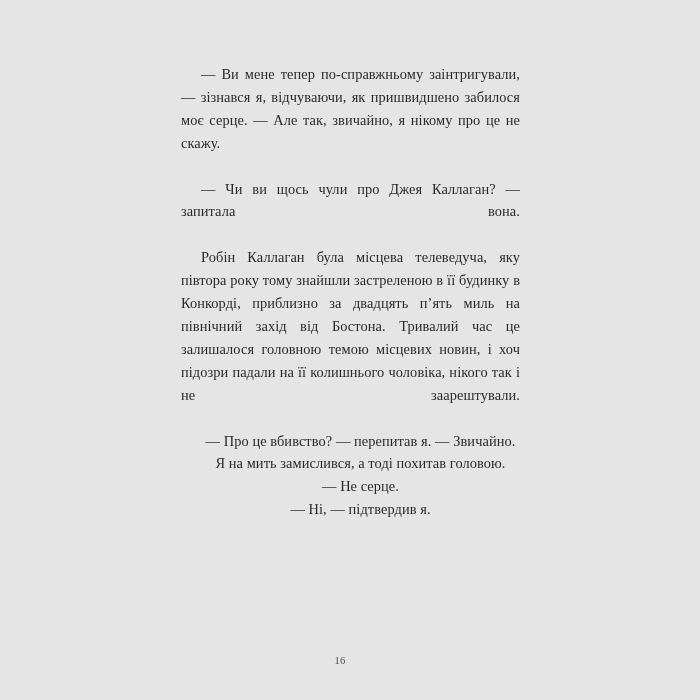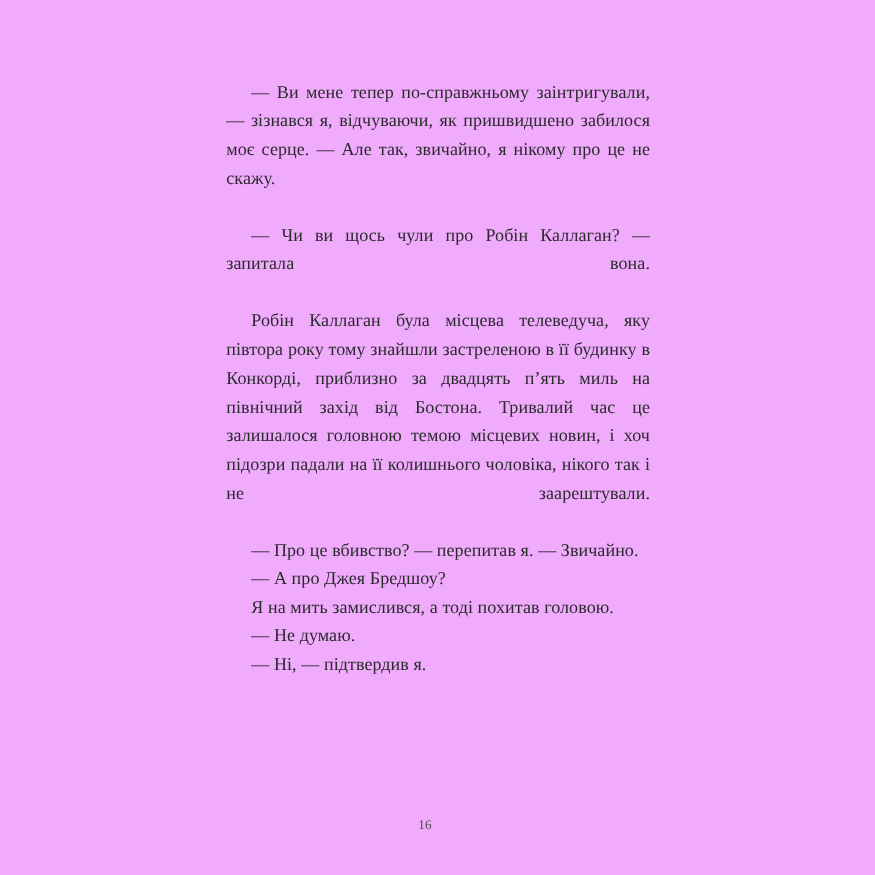--- a/index.html
+++ b/index.html
@@ -13,21 +13,21 @@
     overflow: hidden;
     font-family: "Liberation Serif", "DejaVu Serif", serif;
     color: #2a2a2c;
     -webkit-font-smoothing: antialiased;
   }
 
   .page {
     position: relative;
     width: 700px;
     height: 700px;
-    background: #f0abfc;
+    background: #e5e5e5;
     box-sizing: border-box;
   }
 
   .text-column {
     position: absolute;
     left: 181px;
     top: 63px;
     width: 339px;
     text-align: justify;
     text-justify: inter-word;
@@ -44,21 +44,21 @@
   }
 
   
   .para:after {
     content: "";
     display: inline-block;
     width: 100%;
   }
 
   .para.short {
-    text-align: left;
+    text-align: center;
   }
   .para.short:after { content: none; }
 
   .folio {
     position: absolute;
     top: 654px;
     left: 0;
     width: 700px;
     text-align: center;
     font-size: 10.5px;
@@ -69,25 +69,24 @@
     box-sizing: border-box;
   }
 </style>
 </head>
 <body>
 
 <div class="page">
 
   <div class="text-column">
     <p class="para">— Ви мене тепер по-справжньому заінтригували, — зізнався я, відчуваючи, як пришвидшено забилося моє серце. — Але так, звичайно, я нікому про це не скажу.</p>
-    <p class="para">— Чи ви щось чули про Робін Каллаган? — запитала вона.</p>
+    <p class="para">— Чи ви щось чули про Джея Каллаган? — запитала вона.</p>
     <p class="para">Робін Каллаган була місцева телеведуча, яку півтора року тому знайшли застреленою в її будинку в Конкорді, приблизно за двадцять п’ять миль на північний захід від Бостона. Тривалий час це залишалося головною темою місцевих новин, і хоч підозри падали на її колишнього чоловіка, нікого так і не заарештували.</p>
     <p class="para short">— Про це вбивство? — перепитав я. — Звичайно.</p>
-    <p class="para short">— А про Джея Бредшоу?</p>
     <p class="para short">Я на мить замислився, а тоді похитав головою.</p>
-    <p class="para short">— Не думаю.</p>
+    <p class="para short">— Не серце.</p>
     <p class="para short">— Ні, — підтвердив я.</p>
 
   </div>
 
   <div class="folio">16</div>
 
 </div>
 
 </body></html>

